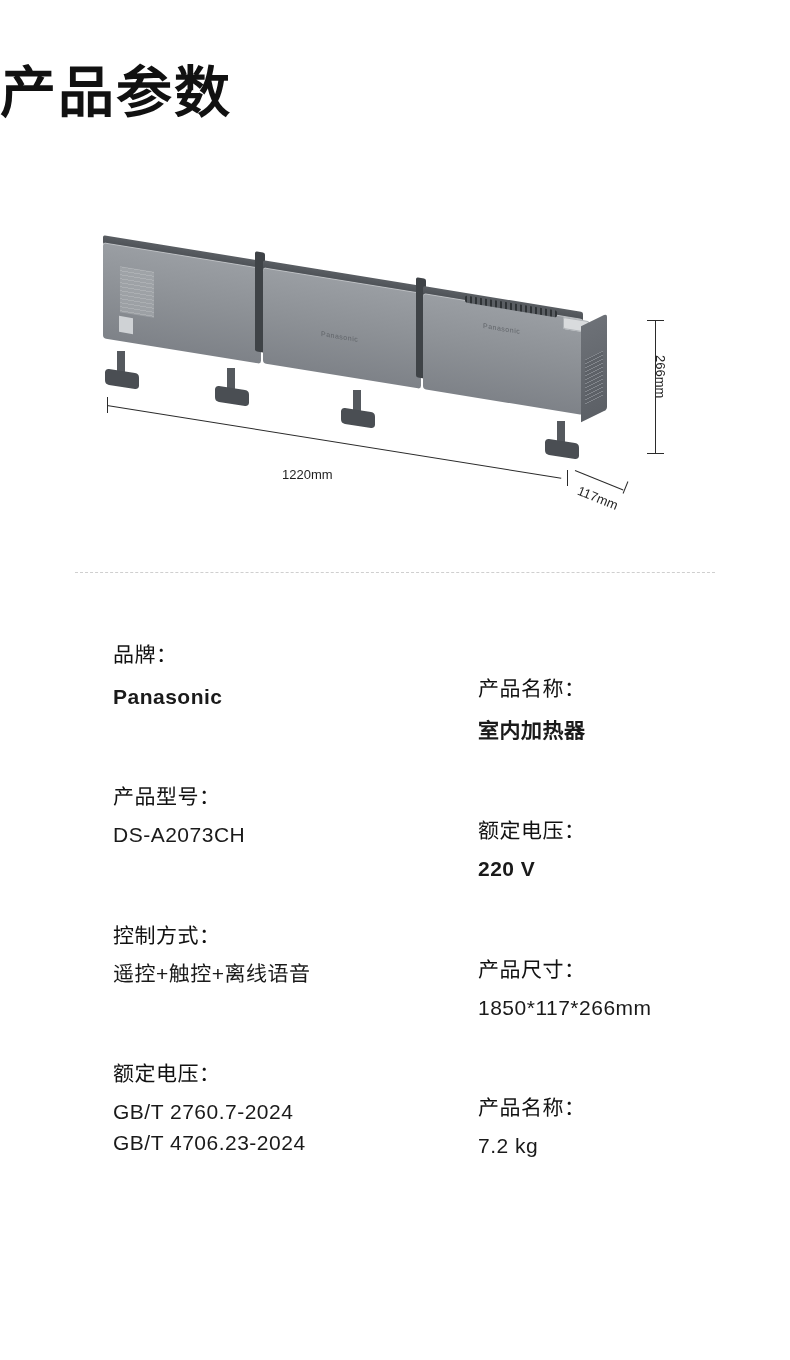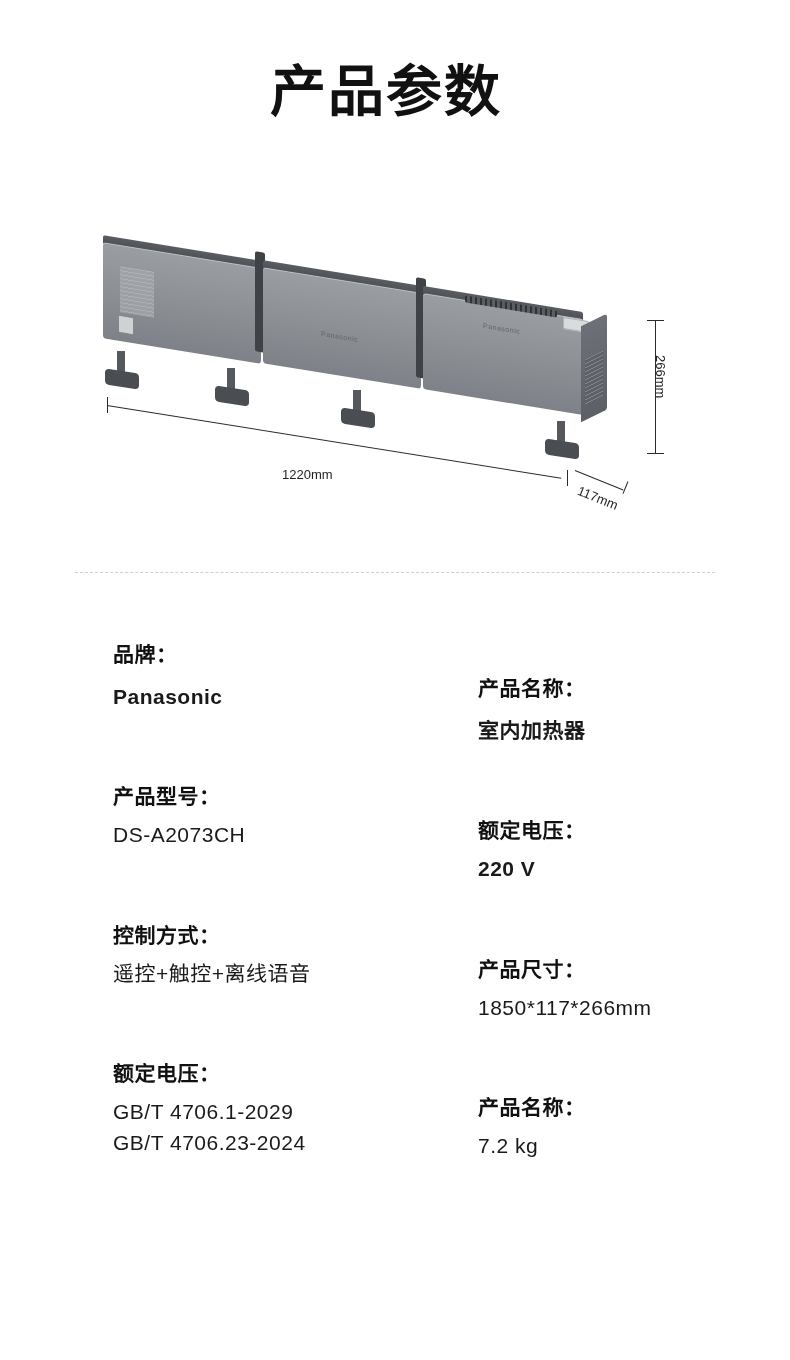--- a/index.html
+++ b/index.html
@@ -16,27 +16,26 @@
     color: #1a1a1a;
     overflow: hidden;
   }
 
   
   .page-title {
     position: absolute;
     top: 62px;
     left: 0;
     width: 772px;
-    text-align: center;
+    text-align: left;
     font-size: 56px;
     font-weight: bold;
     letter-spacing: 2px;
     color: #111111;
     line-height: 1.1;
-    font-family: Liberation Serif, serif;
   }
 
   
   .illustration {
     position: absolute;
     top: 225px;
     left: 75px;
     width: 640px;
     height: 300px;
   }
@@ -295,21 +294,21 @@
   .spec-cell {
     width: 365px;
     flex: 0 0 auto;
   }
   .spec-cell:last-child {
     width: 255px;
     margin-top: 34px;
   }
   .spec-label {
     font-size: 21px;
-    font-weight: bold;
+    font-weight: normal;
     color: #111111;
     margin-bottom: 14px;
     letter-spacing: .5px;
   }
   .spec-value {
     font-size: 21px;
     color: #1a1a1a;
     letter-spacing: .5px;
     line-height: 1.45;
   }
@@ -406,21 +405,21 @@
     </div>
     <div class="spec-cell">
       <div class="spec-label">产品尺寸：</div>
       <div class="spec-value">1850*117*266mm</div>
     </div>
   </div>
 
   <div class="spec-row row-tight">
     <div class="spec-cell">
       <div class="spec-label">额定电压：</div>
-      <div class="spec-value">GB/T 4706.1-2029</div>
+      <div class="spec-value">GB/T 2760.7-2024</div>
       <div class="spec-value">GB/T 4706.23-2024</div>
     </div>
     <div class="spec-cell">
       <div class="spec-label">产品名称：</div>
       <div class="spec-value">7.2 kg</div>
     </div>
   </div>
 
 </div>
 

